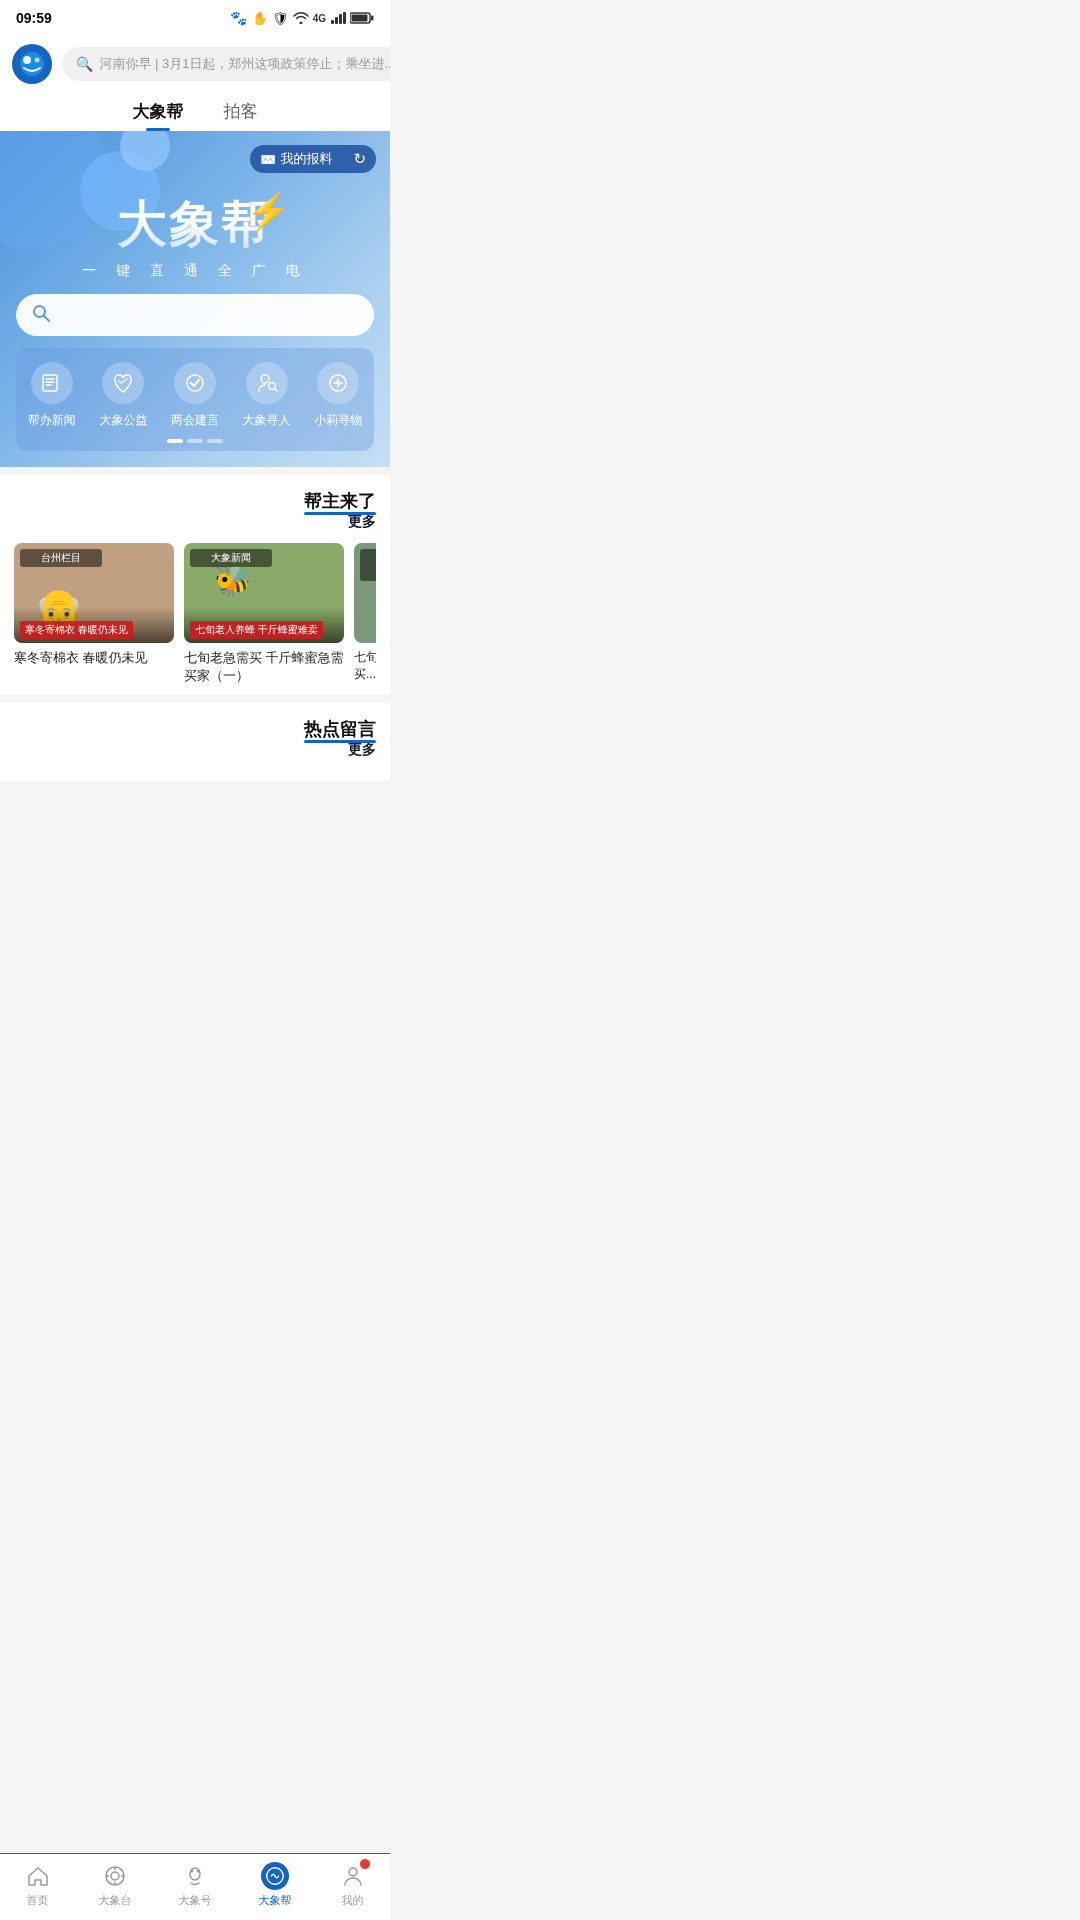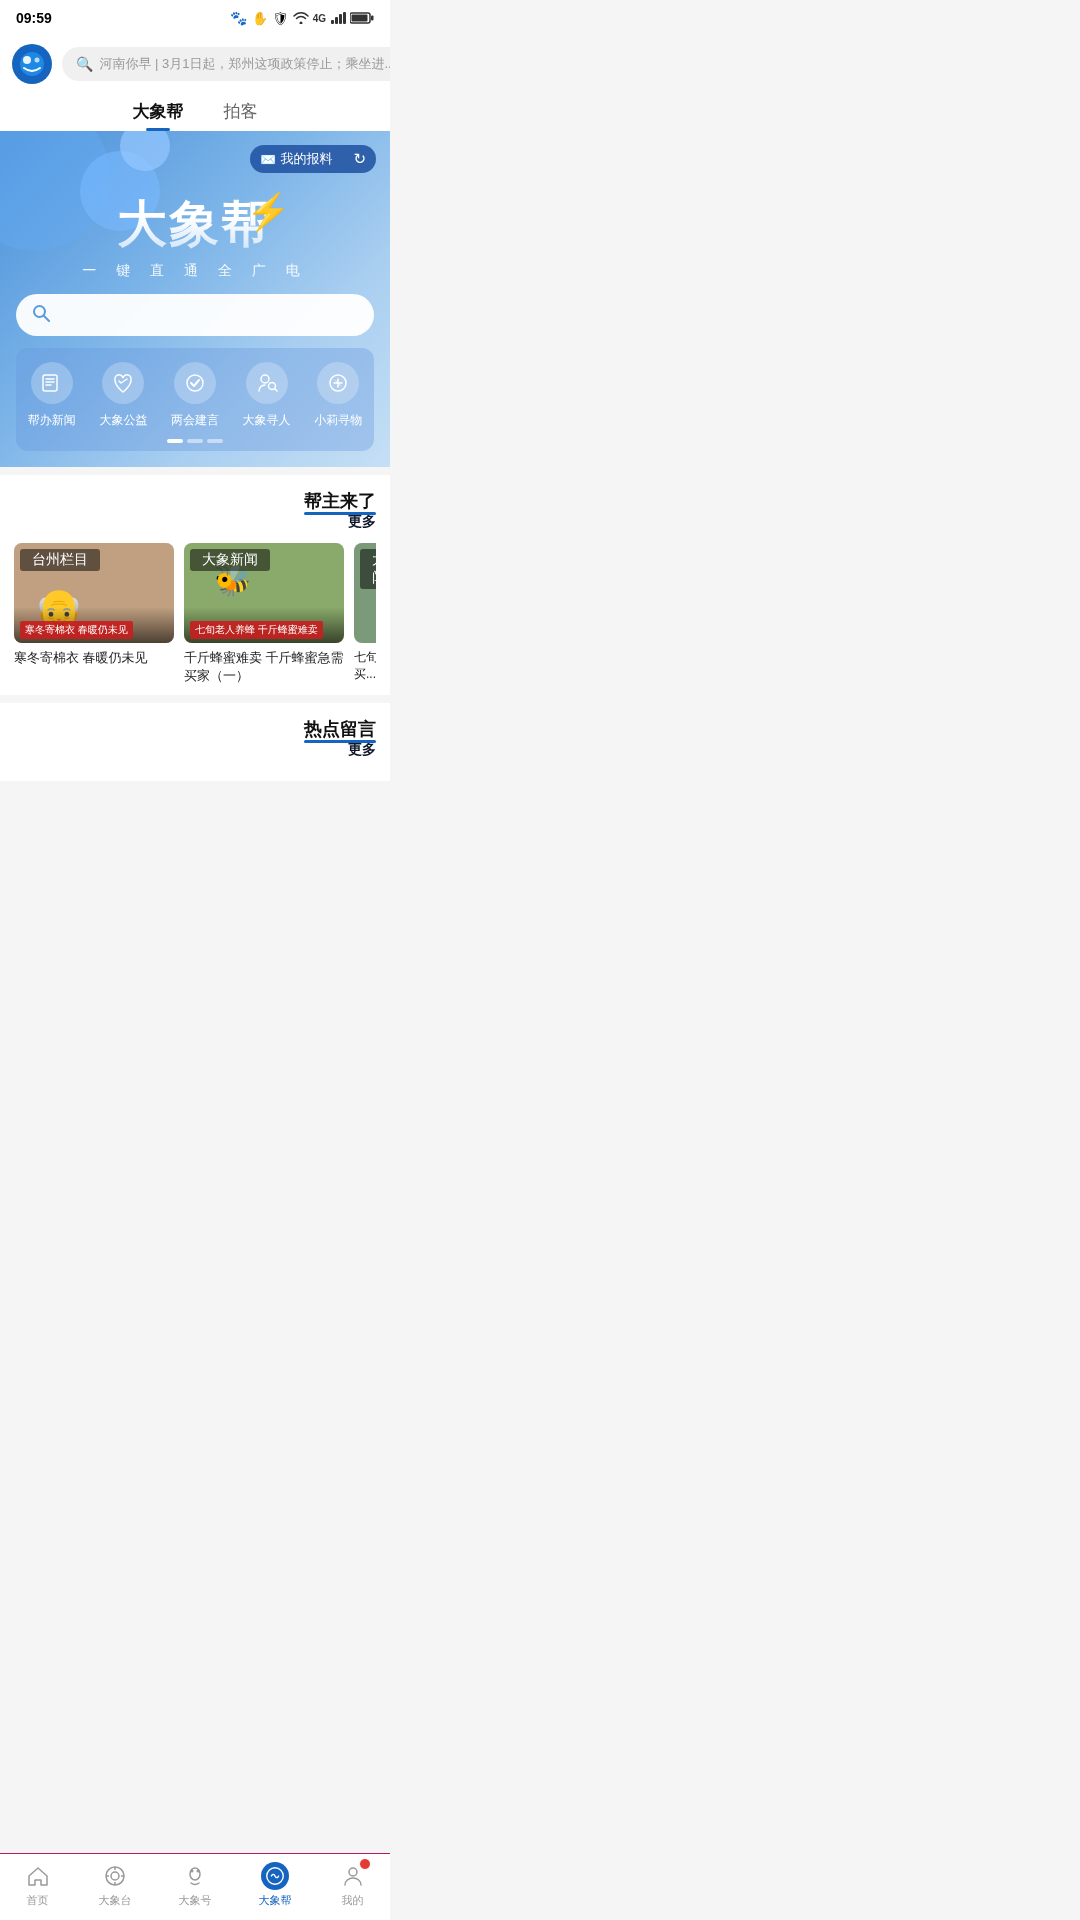--- a/index.html
+++ b/index.html
@@ -467,22 +467,22 @@
       z-index: 2;
     }
 
     
     .watermark {
       position: absolute;
       top: 6px;
       left: 6px;
       background: rgba(0,0,0,0.5);
       color: #fff;
-      font-size: 14px;
-      padding: 2px 12px;
+      font-size: 10px;
+      padding: 2px 21px;
       border-radius: 3px;
     }
   </style>
 </head>
 <body>
 
 <div class="status-bar">
   <span class="status-time">09:59</span>
   <div class="status-icons">
 
@@ -658,21 +658,21 @@
     </div>
 
     <div class="card-item">
       <div class="card-image">
         <div class="fake-img-2"></div>
         <div class="watermark">大象新闻</div>
         <div class="card-badge">
           <span class="card-badge-text">七旬老人养蜂  千斤蜂蜜难卖</span>
         </div>
       </div>
-      <div class="card-caption">千斤蜂蜜难卖  千斤蜂蜜急需买家（一）</div>
+      <div class="card-caption">七旬老急需买  千斤蜂蜜急需买家（一）</div>
     </div>
 
     <div class="card-item" style="width:80px;">
       <div class="card-image" style="width:80px;">
         <div class="fake-img-3"></div>
         <div class="watermark">大象新闻</div>
       </div>
       <div class="card-caption" style="width:80px; font-size:12px;">七旬老急需买...</div>
     </div>
   </div>

